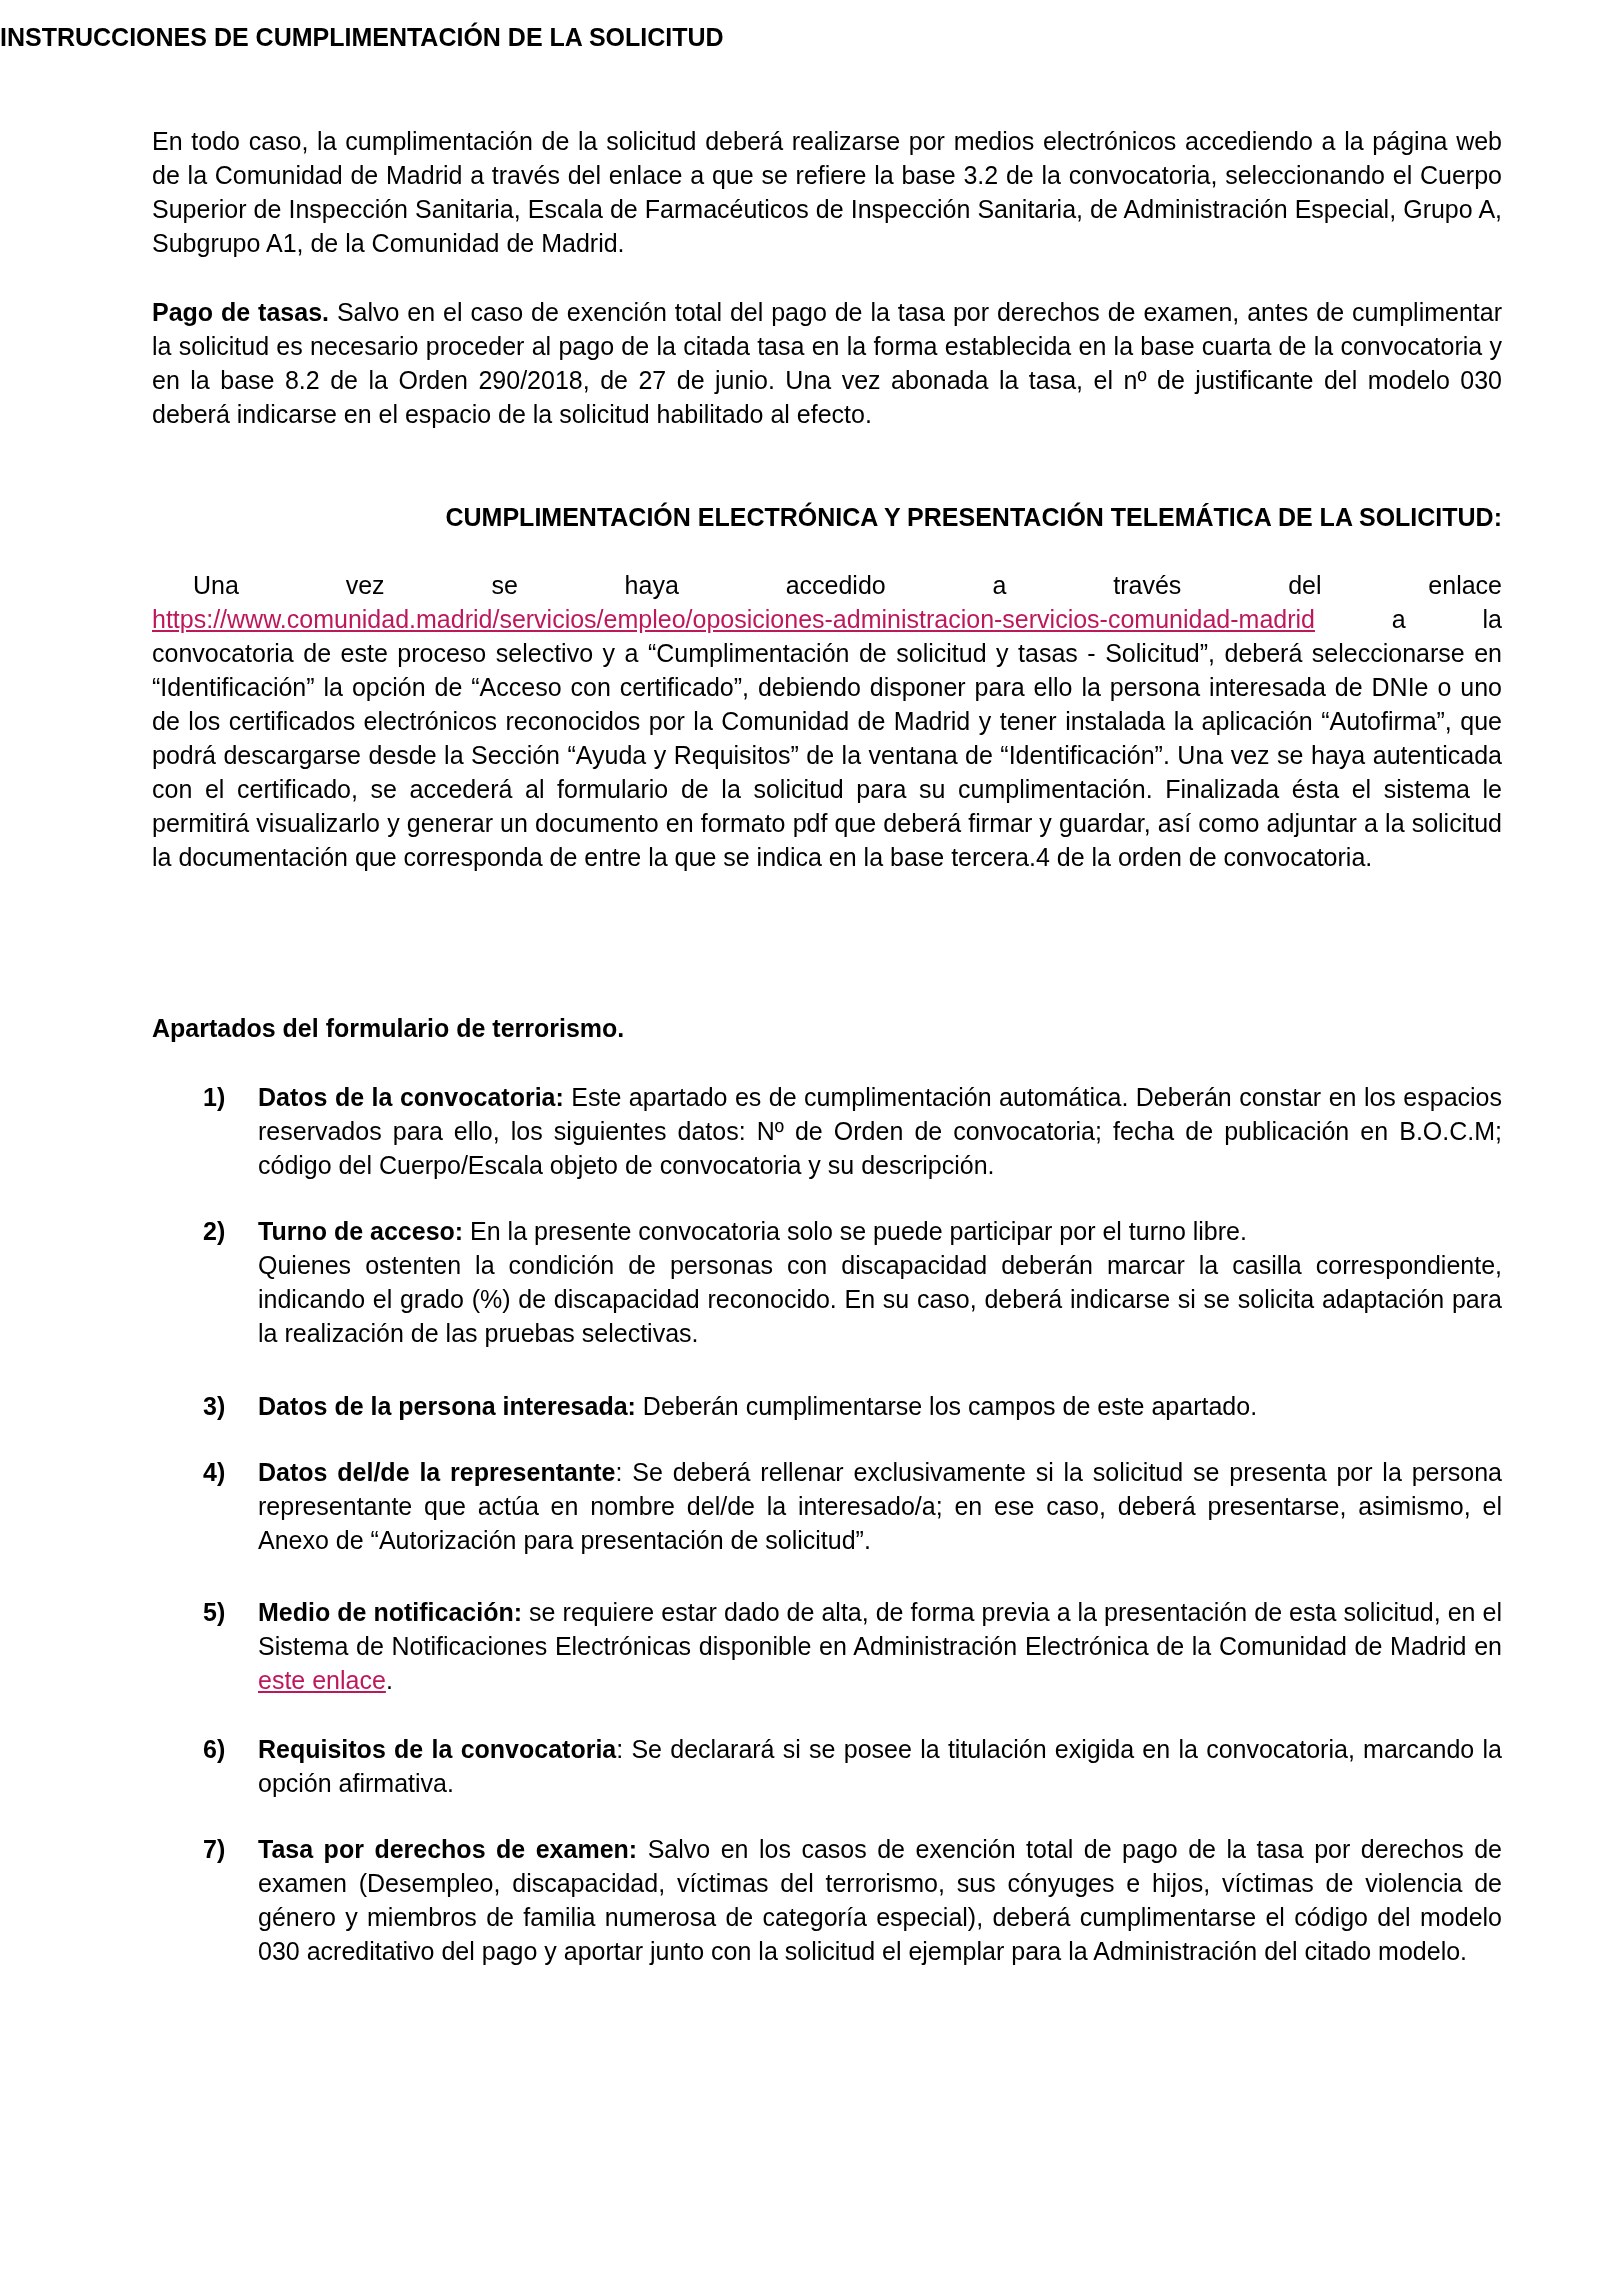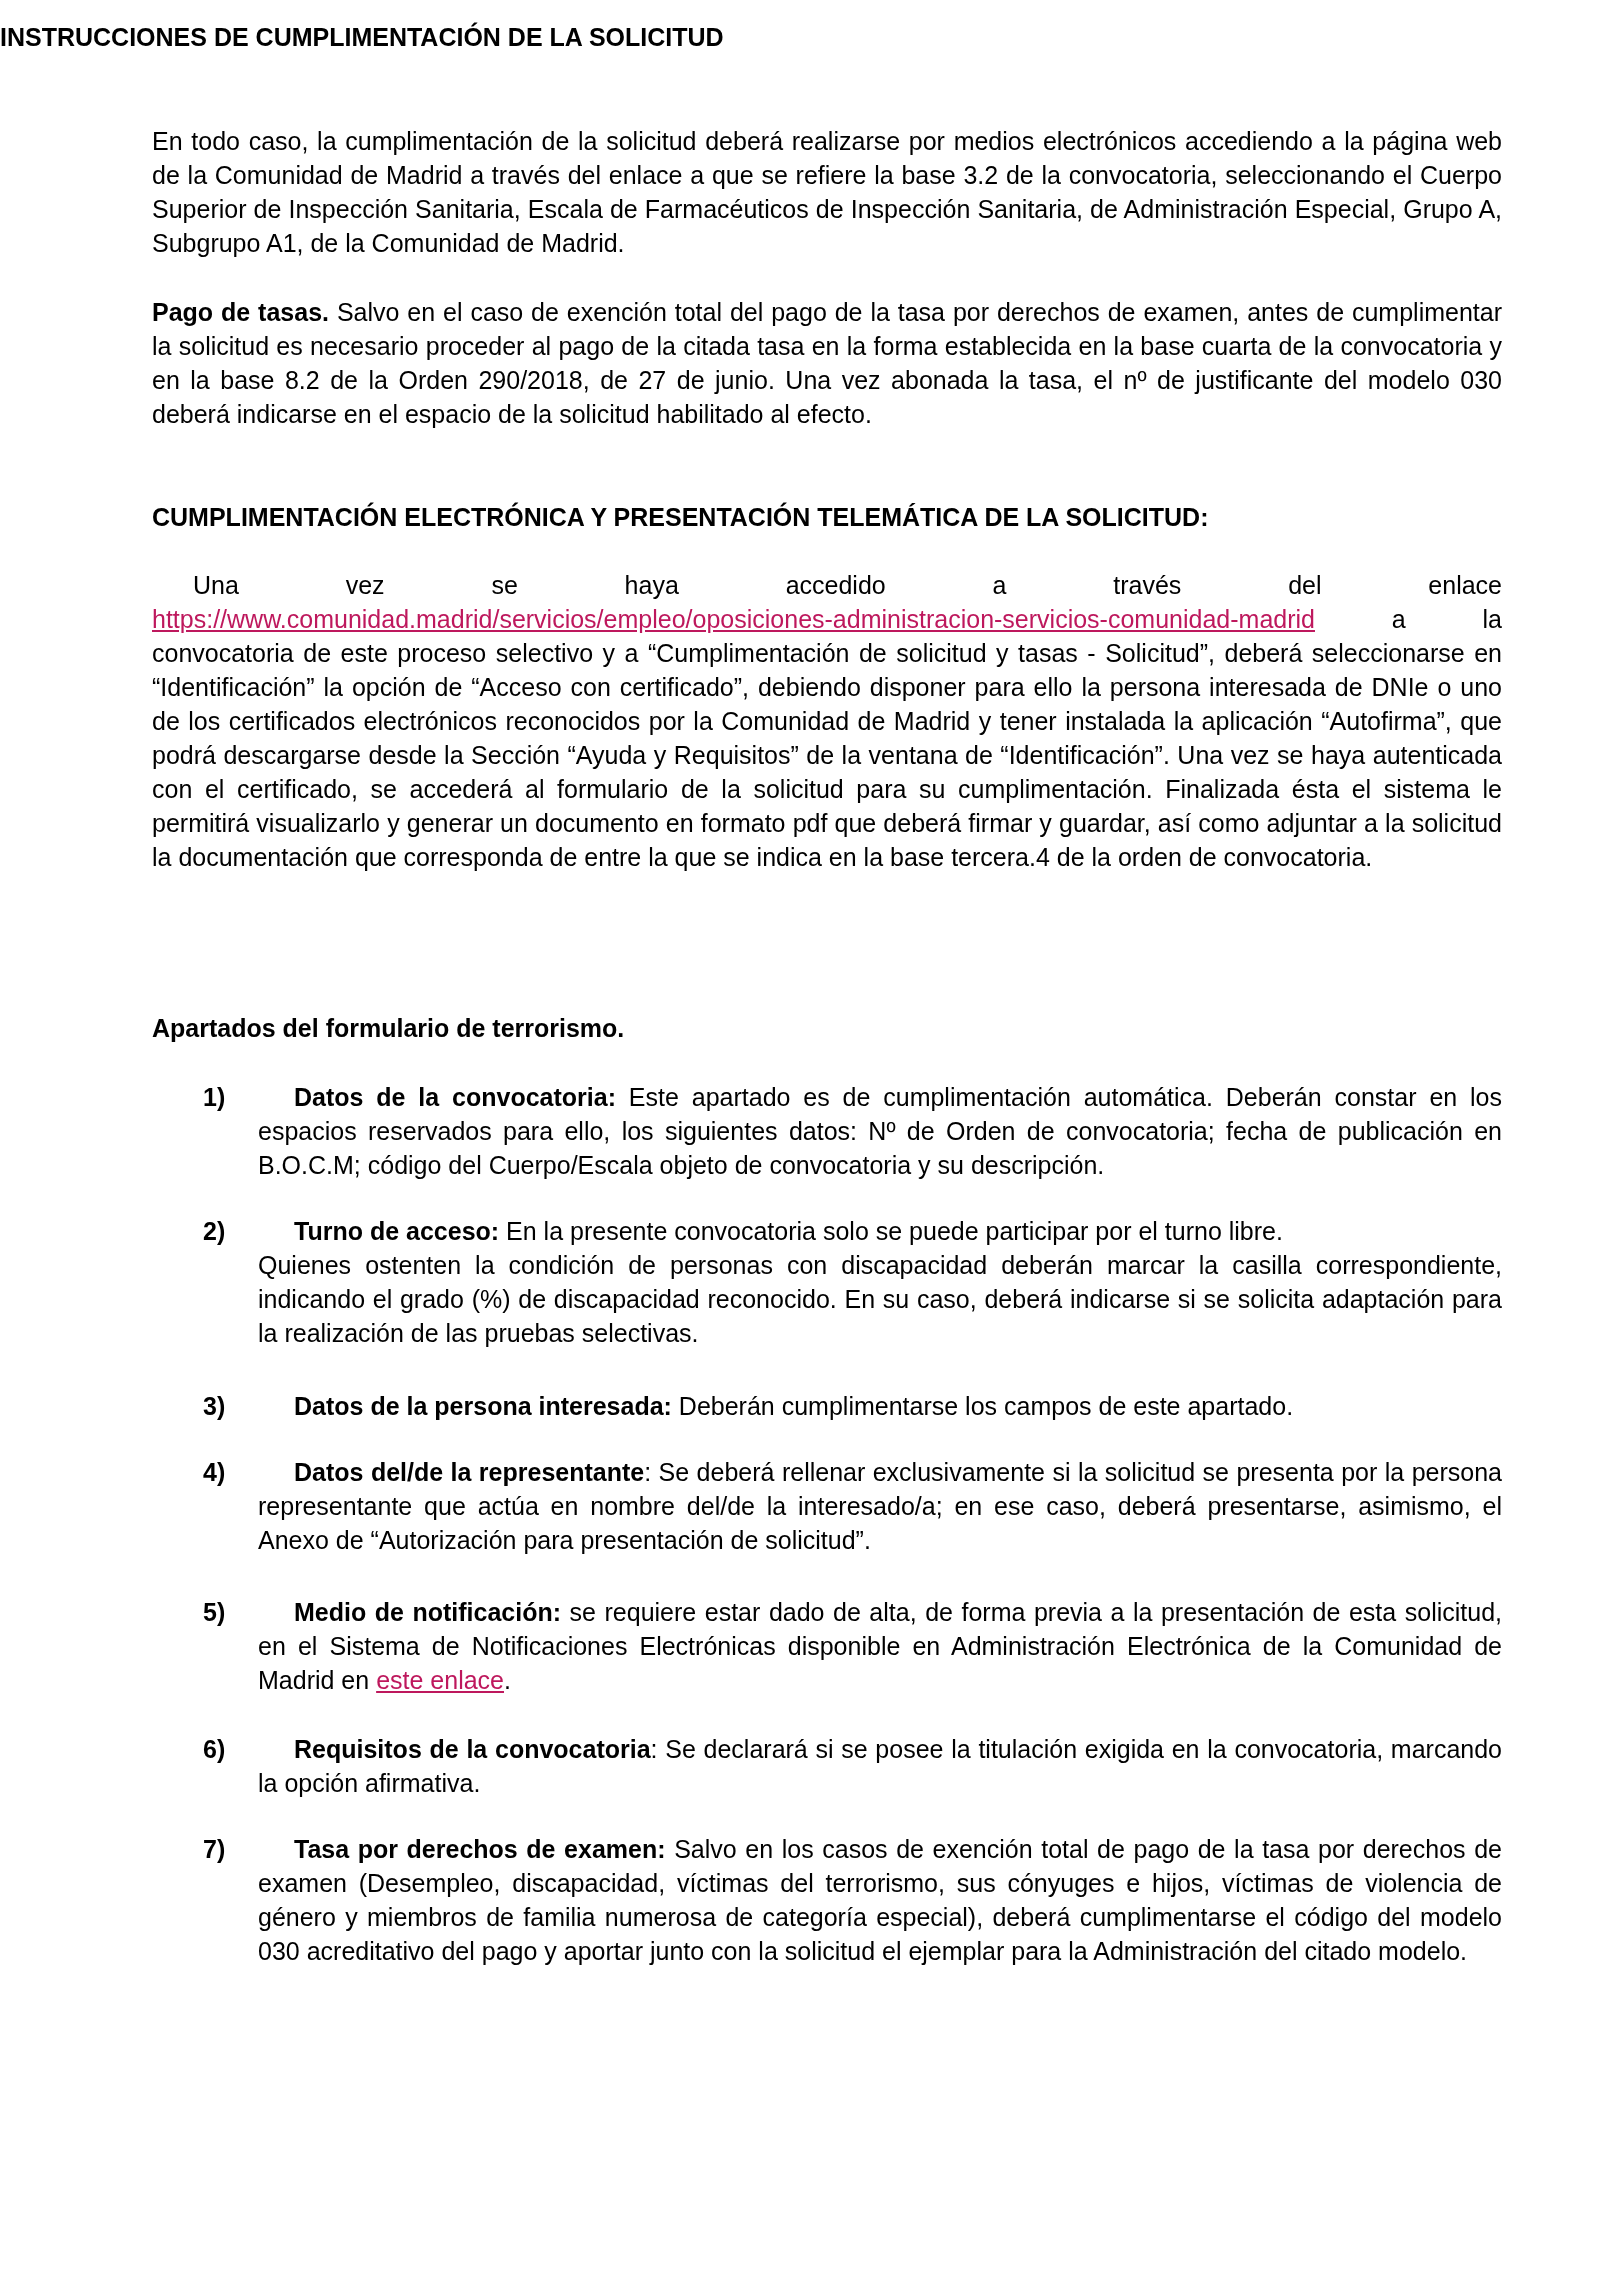--- a/index.html
+++ b/index.html
@@ -3,28 +3,28 @@
 <meta charset="utf-8">
 <style>
   html, body { margin: 0; padding: 0; background: #ffffff; }
   body { width: 1616px; height: 2295px; position: relative; overflow: hidden;
          font-family: "Liberation Sans", sans-serif; color: #000; }
   .page { position: absolute; left: 0; top: 0; width: 1616px; height: 2295px; background: #fff; }
   .abs { position: absolute; }
   .title { top: 20px; left: 0; width: 1616px; font-weight: bold; font-size: 25px; line-height: 34px; }
   .body-text { left: 152px; width: 1350px; font-size: 25px; line-height: 34px; text-align: justify; }
   .body-text b { font-weight: bold; }
-  .h2 { left: 152px; width: 1350px; text-align: left; font-weight: bold; font-size: 25px; line-height: 34px; }
+  .h2 { left: 152px; width: 1350px; text-align: right; font-weight: bold; font-size: 25px; line-height: 34px; }
   .h3 { left: 152px; font-weight: bold; font-size: 25px; line-height: 34px; }
   .link { text-decoration: underline; color: #be185d; }
   .justify-all { text-align: justify; text-align-last: justify; margin-left: 41px; }
   .item { left: 152px; width: 1350px; font-size: 25px; line-height: 34px; }
   .item .num { position: absolute; left: 51px; top: 0; font-weight: bold; }
   .item .txt { position: absolute; left: 106px; width: 1244px; text-align: justify; text-align-last: left; }
-  .item .txt b { font-weight: bold; margin-left: 36px; }
+  .item .txt b { font-weight: bold; }
 </style>
 </head>
 <body>
 
 <div class="page">
 
   <div class="abs title">INSTRUCCIONES DE CUMPLIMENTACIÓN DE LA SOLICITUD</div>
 
   <div class="abs body-text" style="top:124px;">
     <span>En todo caso, la cumplimentación de la solicitud deberá realizarse por medios electrónicos accediendo a la página web de la Comunidad de Madrid a través del enlace a que se refiere la base 3.2 de la convocatoria, seleccionando el Cuerpo Superior de Inspección Sanitaria, Escala de Farmacéuticos de Inspección Sanitaria, de Administración Especial, Grupo A, Subgrupo A1, de la Comunidad de Madrid.</span>

